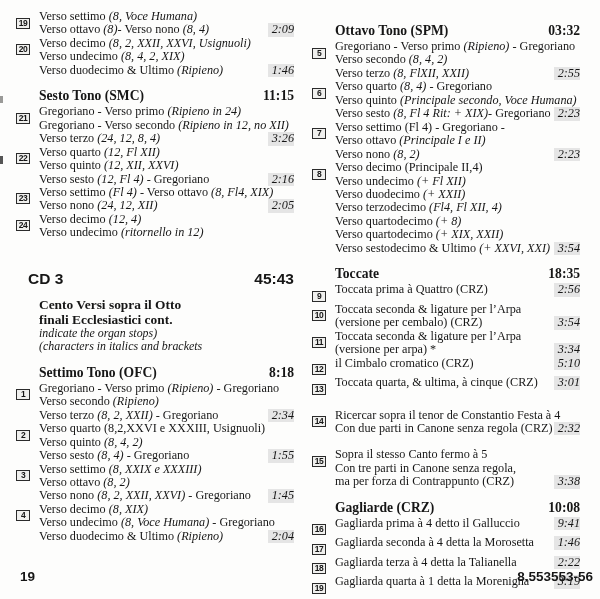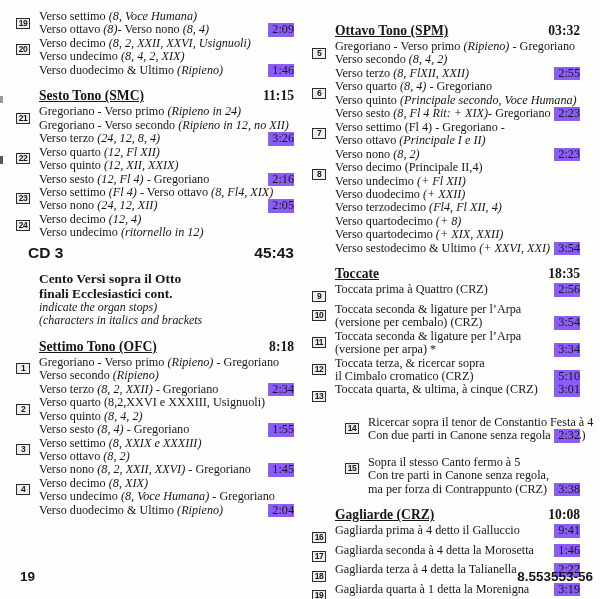--- a/index.html
+++ b/index.html
@@ -11,50 +11,50 @@
     overflow:hidden;
     font-family:"Liberation Serif","DejaVu Serif",serif;
     color:#161616;
     padding-left:12px;
   }
   .col{position:absolute;top:0;}
   .col-left{left:16px;width:278px;padding-top:10px;}
   .col-right{left:312px;width:268px;padding-top:12px;}
 
   .tracks{margin:0;}
-  .tracks + .tracks{margin-top:13px;margin-left:33px;}
+  .tracks + .tracks{margin-top:13px;}
 
   .track{display:grid;grid-template-columns:23px 1fr;}
   .numcol{padding-top:1.5px;}
   .numbox{
     display:inline-block;width:14px;height:11px;box-sizing:border-box;
     border:1px solid #2b2b2b;background:#f0f0ee;
     font-family:"Liberation Sans","DejaVu Sans",sans-serif;
     font-weight:bold;font-size:8.5px;line-height:9.5px;text-align:center;
     letter-spacing:-0.5px;
   }
   .lines{min-width:0;}
   .line{
     position:relative;line-height:13.45px;font-size:12.2px;
     white-space:nowrap;
   }
   .line .dur{
     position:absolute;right:0;top:0;
-    background:#8b5cf6;padding-left:4px;
+    background:#e5e5e5;padding-left:4px;font-style:italic;
   }
   .seg.it{font-style:italic;}
 
   .heading{
     position:relative;padding-left:23px;margin-top:11px;margin-bottom:2px;
-    font-weight:bold;font-size:13.6px;line-height:15px;white-space:nowrap;text-decoration:underline;
+    font-weight:bold;font-size:13.6px;line-height:15px;white-space:nowrap;
   }
   .heading .dur{position:absolute;right:0;top:0;}
 
   .cd-heading{
-    position:relative;padding-left:12px;margin-top:4px;
+    position:relative;padding-left:12px;margin-top:30px;
     font-family:"Liberation Sans","DejaVu Sans",sans-serif;
     font-weight:bold;font-size:15.5px;line-height:18px;
   }
   .cd-heading .dur{position:absolute;right:0;top:0;}
 
   .work-title{padding-left:23px;margin-top:9px;}
   .work-title .tline{font-weight:bold;font-size:13.4px;line-height:15px;}
   .work-title .nline{font-style:italic;font-size:11.9px;line-height:13.5px;}
 
   .footer{
@@ -100,21 +100,21 @@
           <div class="lines">
             <div class="line"><span class="seg">Gregoriano - Verso primo </span><span class="seg it">(Ripieno in 24)</span></div>
             <div class="line"><span class="seg">Gregoriano - Verso secondo </span><span class="seg it">(Ripieno in 12, no XII)</span></div>
             <div class="line"><span class="seg">Verso terzo </span><span class="seg it">(24, 12, 8, 4)</span><span class="dur">3:26</span></div>
           </div>
         </div>
         <div class="track">
           <div class="numcol"><span class="numbox">22</span></div>
           <div class="lines">
             <div class="line"><span class="seg">Verso quarto </span><span class="seg it">(12, Fl XII)</span></div>
-            <div class="line"><span class="seg">Verso quinto </span><span class="seg it">(12, XII, XXIX)</span></div>
+            <div class="line"><span class="seg">Verso quinto </span><span class="seg it">(12, XII, XXVI)</span></div>
             <div class="line"><span class="seg">Verso sesto </span><span class="seg it">(12, Fl 4)</span><span class="seg"> - Gregoriano</span><span class="dur">2:16</span></div>
           </div>
         </div>
         <div class="track">
           <div class="numcol"><span class="numbox">23</span></div>
           <div class="lines">
             <div class="line"><span class="seg">Verso settimo </span><span class="seg it">(Fl 4)</span><span class="seg"> - Verso ottavo </span><span class="seg it">(8, Fl4, XIX)</span></div>
             <div class="line"><span class="seg">Verso nono </span><span class="seg it">(24, 12, XII)</span><span class="dur">2:05</span></div>
           </div>
         </div>
@@ -227,21 +227,20 @@
         <div class="track">
           <div class="numcol"><span class="numbox">11</span></div>
           <div class="lines">
             <div class="line"><span class="seg">Toccata seconda &amp; ligature per l’Arpa</span></div>
             <div class="line"><span class="seg">(versione per arpa) *</span><span class="dur">3:34</span></div>
           </div>
         </div>
         <div class="track">
           <div class="numcol"><span class="numbox">12</span></div>
           <div class="lines">
-            <div class="line"><span class="seg">Toccata terza, &amp; ricercar sopra</span></div>
             <div class="line"><span class="seg">il Cimbalo cromatico (CRZ)</span><span class="dur">5:10</span></div>
           </div>
         </div>
         <div class="track">
           <div class="numcol"><span class="numbox">13</span></div>
           <div class="lines">
             <div class="line"><span class="seg">Toccata quarta, &amp; ultima, à cinque (CRZ)</span><span class="dur">3:01</span></div>
           </div>
         </div>
       </div>

